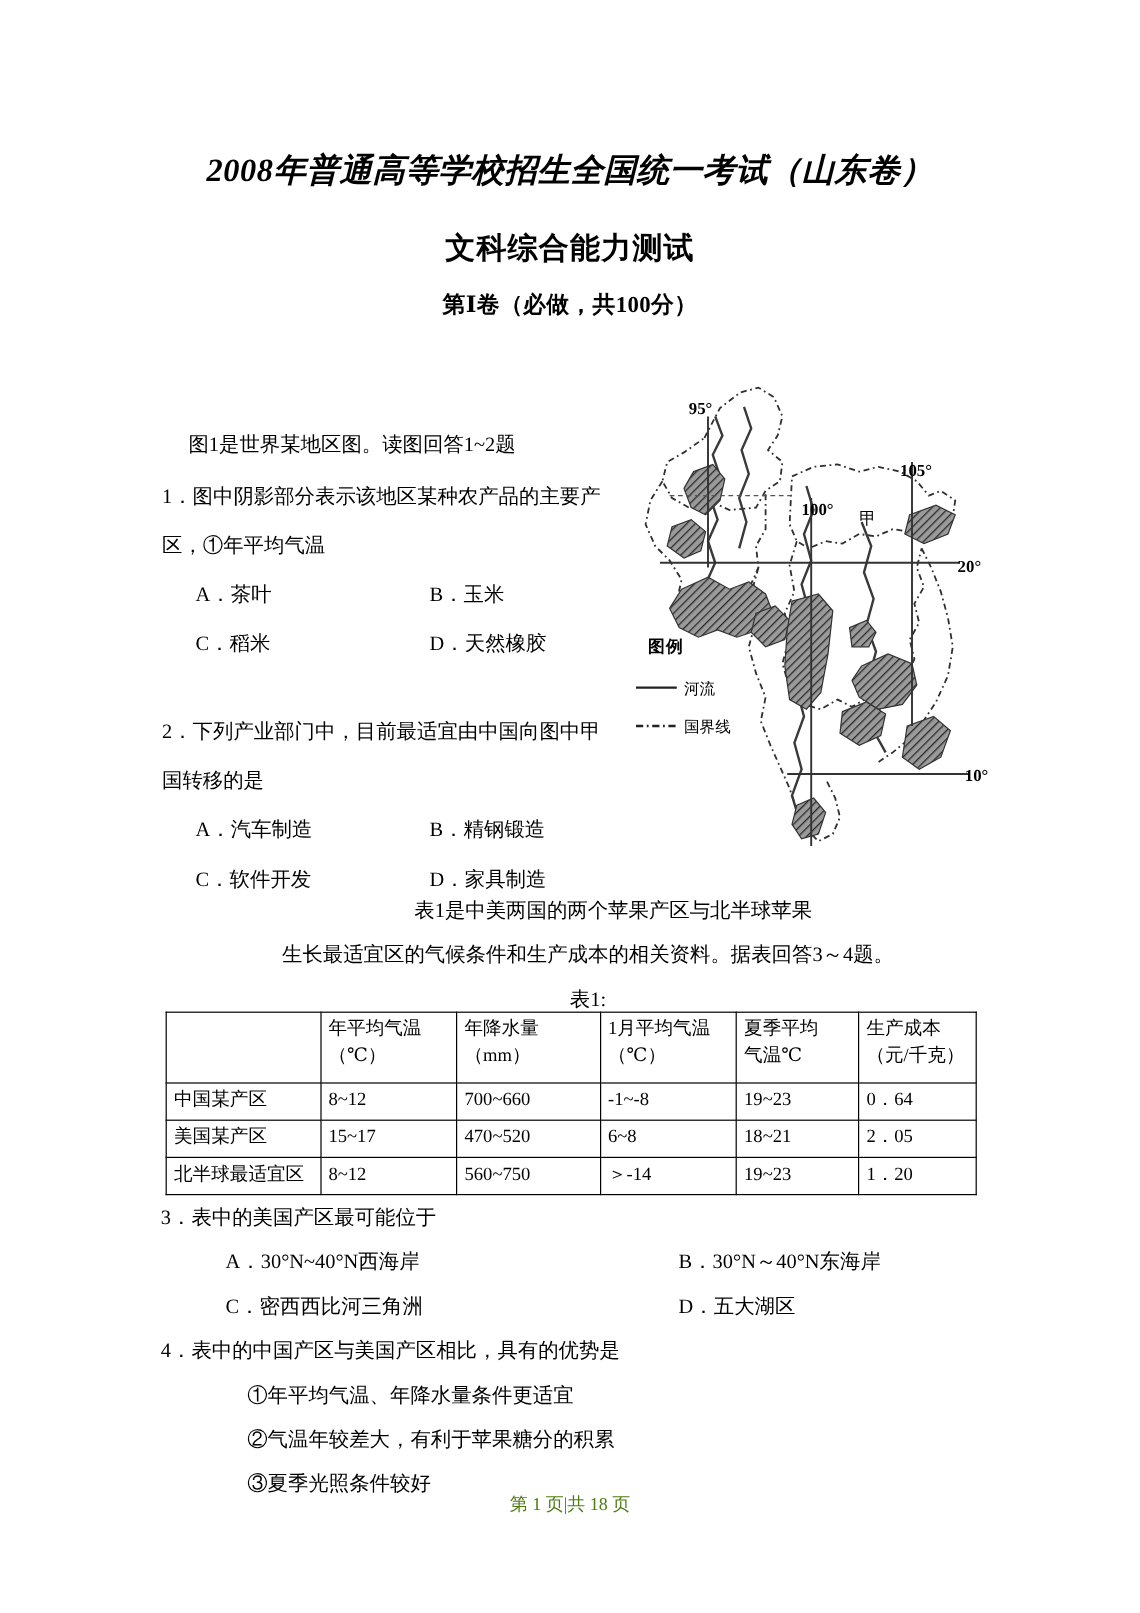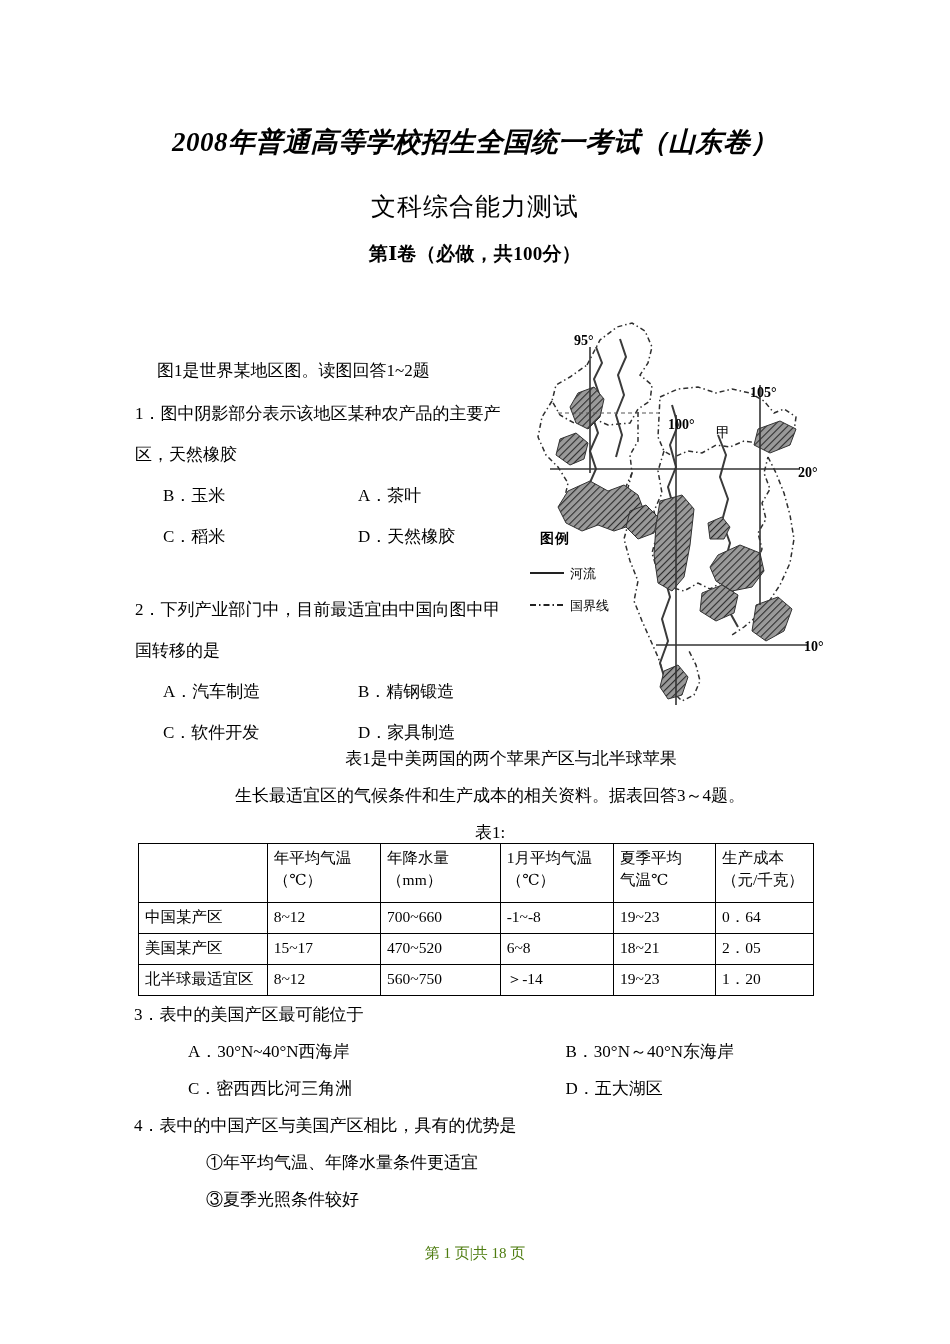--- a/index.html
+++ b/index.html
@@ -33,21 +33,21 @@
     letter-spacing: 0.5px;
     font-family: "Liberation Serif", "DejaVu Serif", serif;
     font-style: italic;
   }
   .doc-subtitle {
     position: absolute;
     left: 0; top: 190px;
     width: 950px;
     text-align: center;
     font-size: 25px;
-    font-weight: normal;
+    font-weight: bold;
     letter-spacing: 1px;
   }
   .doc-section {
     position: absolute;
     left: 0; top: 241px;
     width: 950px;
     text-align: center;
     font-size: 19px;
     font-weight: bold;
     letter-spacing: 0.3px;
@@ -166,24 +166,24 @@
 
 <div class="page">
 
   <div class="doc-title">2008年普通高等学校招生全国统一考试（山东卷）</div>
   <div class="doc-subtitle">文科综合能力测试</div>
   <div class="doc-section">第Ⅰ卷（必做，共100分）</div>
 
   <div class="col-left">
     <div class="intro-line">图1是世界某地区图。读图回答1~2题</div>
     <div class="q-stem">1．图中阴影部分表示该地区某种农产品的主要产</div>
-    <div>区，天然橡胶</div>
+    <div>区，①年平均气温</div>
     <div class="opt-row">
+      <div class="opt">A．茶叶</div>
       <div class="opt">B．玉米</div>
-      <div class="opt">A．茶叶</div>
     </div>
     <div class="opt-row">
       <div class="opt">C．稻米</div>
       <div class="opt">D．天然橡胶</div>
     </div>
 
     <div class="block-gap"></div>
 
     <div class="q-stem">2．下列产业部门中，目前最适宜由中国向图中甲</div>
     <div>国转移的是</div>
@@ -349,18 +349,19 @@
     <div class="lower-opts">
       <div class="opt-a">A．30°N~40°N西海岸</div>
       <div class="opt-b">B．30°N～40°N东海岸</div>
     </div>
     <div class="lower-opts">
       <div class="opt-a">C．密西西比河三角洲</div>
       <div class="opt-b">D．五大湖区</div>
     </div>
     <div>4．表中的中国产区与美国产区相比，具有的优势是</div>
     <div class="sub-item">①年平均气温、年降水量条件更适宜</div>
+    <div class="sub-item">②气温年较差大，有利于苹果糖分的积累</div>
     <div class="sub-item">③夏季光照条件较好</div>
   </div>
 
   <div class="footer">第 1 页|共 18 页</div>
 
 </div>
 
 </body></html>

